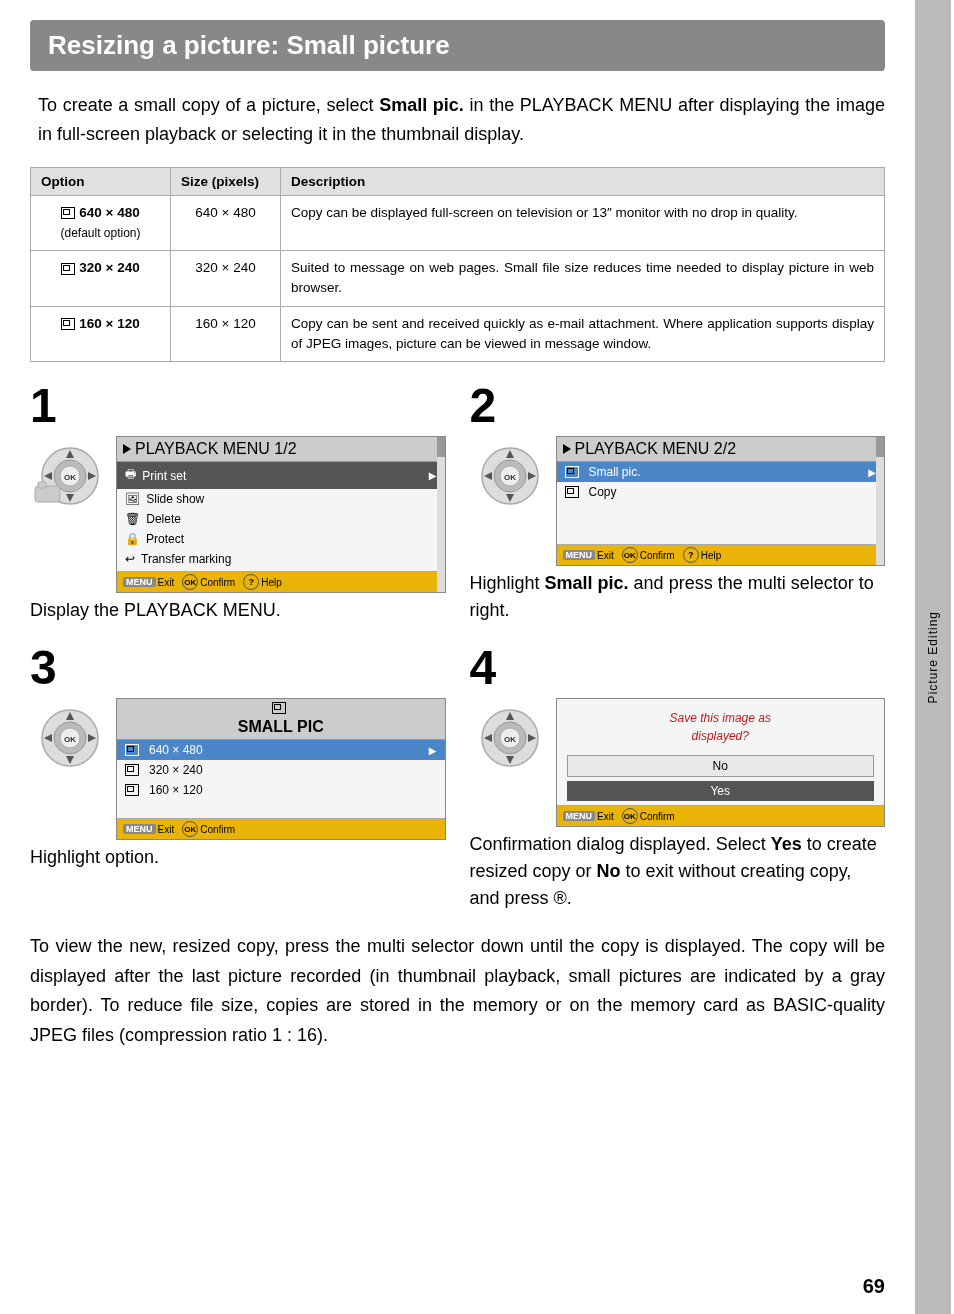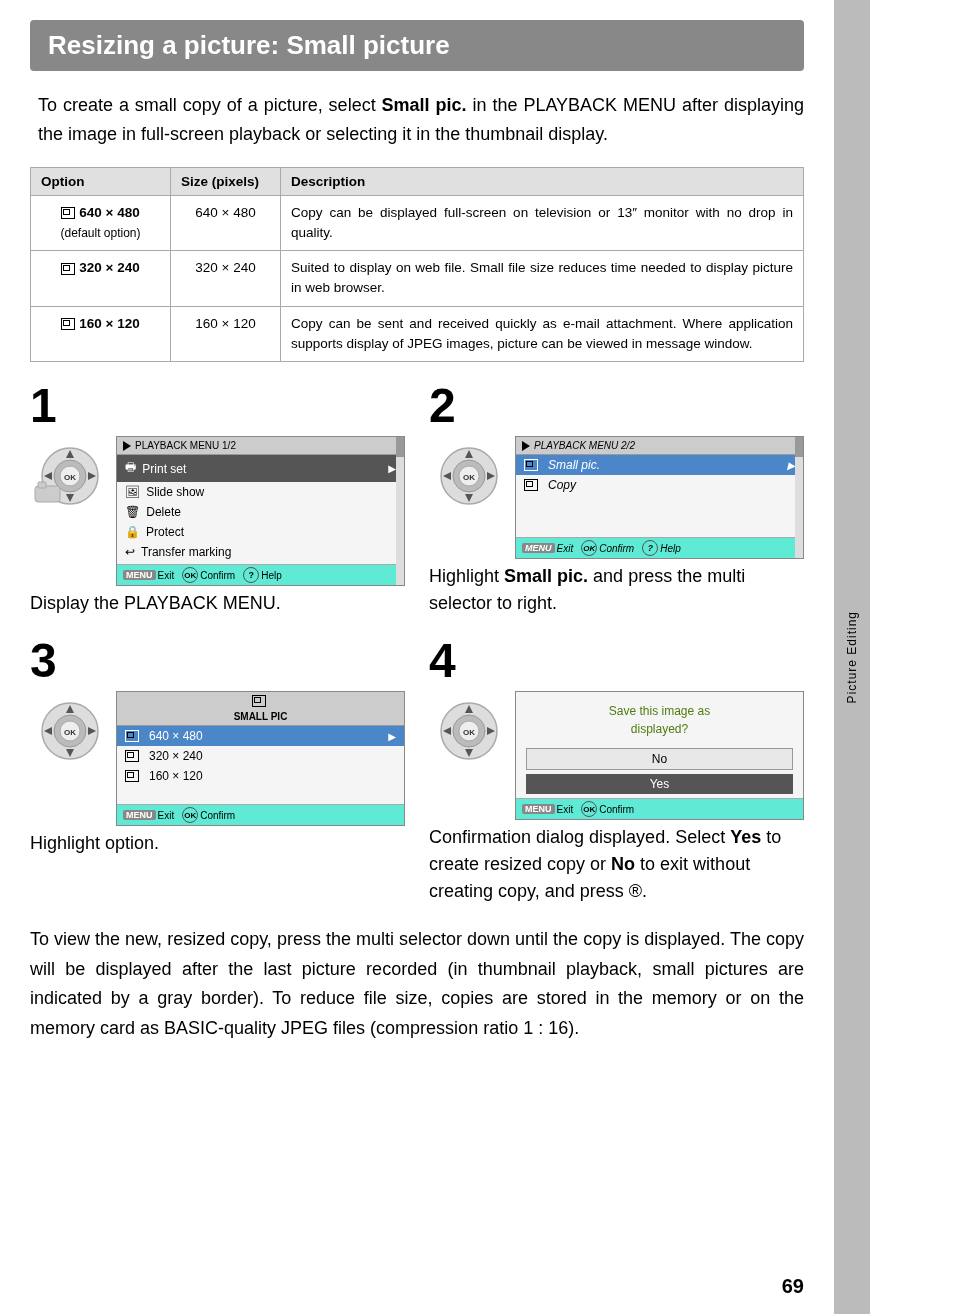--- a/index.html
+++ b/index.html
@@ -8,21 +8,21 @@
       font-size: 14px;
       background: #fff;
       color: #000;
       width: 954px;
       min-height: 1314px;
       position: relative;
     }
 
     .page-container {
       display: flex;
-      width: 870px;
+      width: 951px;
       min-height: 1314px;
       justify-content: center;
     }
 
     .side-tab {
       width: 36px;
       background: #bbb;
       display: flex;
       align-items: center;
       justify-content: center;
@@ -155,21 +155,21 @@
     
     .menu-screenshot {
       border: 1.5px solid #888;
       background: #f5f5f5;
       font-size: 12px;
       flex: 1;
     }
     .menu-title-bar {
       background: #ccc;
       padding: 3px 6px;
-      font-size: 10px;
+      font-size: 16px;
       display: flex;
       align-items: center;
       gap: 4px;
       border-bottom: 1px solid #999;
     }
     .menu-title-bar .play-icon {
       display: inline-block;
       width: 0;
       height: 0;
       border-top: 5px solid transparent;
@@ -189,21 +189,21 @@
     }
     .menu-item.highlighted-blue {
       background: #4a86c8;
       color: #fff;
     }
     .menu-item-arrow {
       margin-left: auto;
       font-size: 10px;
     }
     .menu-bottom-bar {
-      background: #5eead4;
+      background: #eab308;
       padding: 2px 6px;
       font-size: 10px;
       display: flex;
       gap: 8px;
       border-top: 1px solid #aaa;
       margin-top: 2px;
     }
     .menu-bottom-bar span {
       display: flex;
       align-items: center;
@@ -254,21 +254,22 @@
       border: 1.5px solid #888;
       background: #f5f5f5;
       font-size: 12px;
       flex: 1;
       padding: 0;
     }
     .confirm-dialog-content {
       padding: 10px 12px 6px;
       font-size: 12px;
       line-height: 1.5;
-      color: #4d7c0f;
+      color: #b91c1c;
+      font-style: italic;
       text-align: center;
     }
     .confirm-no-btn {
       border: 1px solid #999;
       margin: 4px 10px;
       padding: 3px;
       text-align: center;
       font-size: 12px;
       background: #e8e8e8;
     }
@@ -355,21 +356,21 @@
             <span style="font-weight:normal;font-size:12px;">(default option)</span>
           </td>
           <td class="size-col">640 × 480</td>
           <td class="desc-col">Copy can be displayed full-screen on television or 13″ monitor with no drop in quality.</td>
         </tr>
         <tr>
           <td class="option-col">
             <span class="icon-img"></span><strong>320 × 240</strong>
           </td>
           <td class="size-col">320 × 240</td>
-          <td class="desc-col">Suited to display on web file. Small file size reduces time needed to display picture in web browser.</td>
+          <td class="desc-col">Suited to message on web pages. Small file size reduces time needed to display picture in web browser.</td>
         </tr>
         <tr>
           <td class="option-col">
             <span class="icon-img"></span><strong>160 × 120</strong>
           </td>
           <td class="size-col">160 × 120</td>
           <td class="desc-col">Copy can be sent and received quickly as e-mail attachment. Where application supports display of JPEG images, picture can be viewed in message window.</td>
         </tr>
       </tbody>
     </table>
@@ -445,21 +446,21 @@
           <svg class="camera-selector" viewBox="0 0 80 80" xmlns="http://www.w3.org/2000/svg">
             <circle cx="40" cy="40" r="28" fill="#ddd" stroke="#aaa" stroke-width="1.5"></circle>
             <circle cx="40" cy="40" r="16" fill="#bbb" stroke="#999" stroke-width="1"></circle>
             <circle cx="40" cy="40" r="10" fill="#eee" stroke="#aaa" stroke-width="1"></circle>
             <text x="40" y="44" text-anchor="middle" font-size="8" font-weight="bold" fill="#333">OK</text>
             <polygon points="40,14 36,22 44,22" fill="#555"></polygon>
             <polygon points="40,66 36,58 44,58" fill="#555"></polygon>
             <polygon points="14,40 22,36 22,44" fill="#555"></polygon>
             <polygon points="66,40 58,36 58,44" fill="#555"></polygon>
           </svg>
-          <div class="menu-screenshot menu-with-scroll" style="position:relative;font-style:italic;">
+          <div class="menu-screenshot menu-with-scroll" style="position:relative;">
             <div class="menu-title-bar">
               <span class="play-icon"></span>
               <span>PLAYBACK MENU 2/2</span>
             </div>
             <div class="menu-item highlighted-blue">
               <span class="icon-img" style="border-color:#fff;"></span>
               <span>Small pic.</span>
               <span class="menu-item-arrow">▶</span>
             </div>
             <div class="menu-item">

